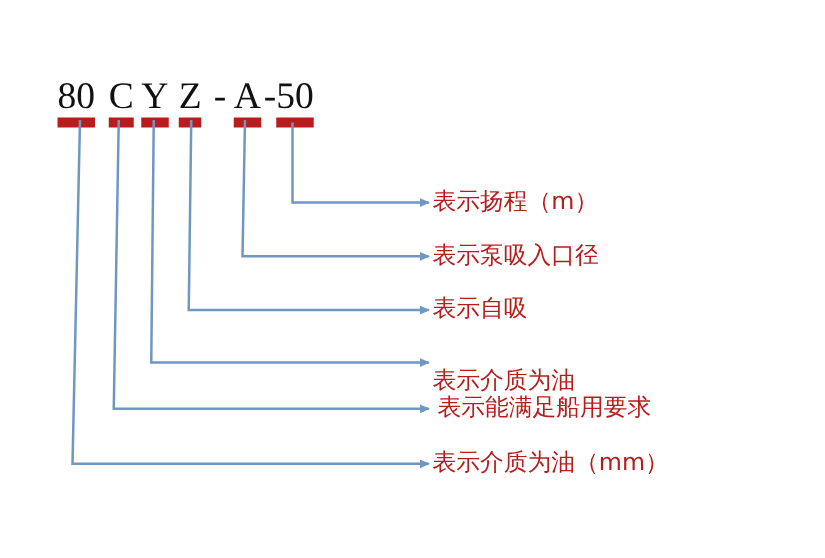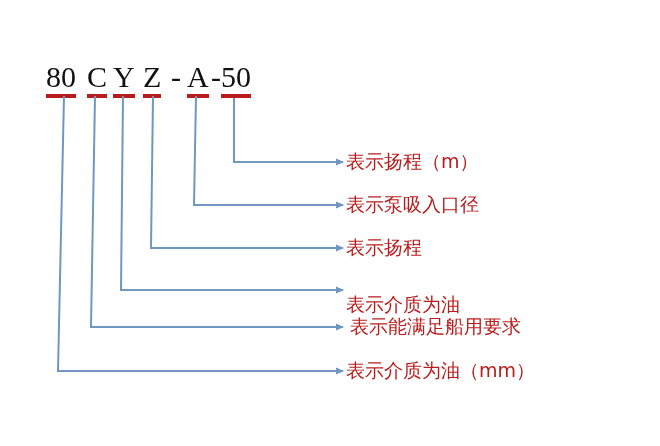--- a/index.html
+++ b/index.html
@@ -1,21 +1,21 @@
 <!DOCTYPE html>
 <html><head>
 <meta charset="utf-8">
 <style>
   html, body { margin:0; padding:0; background:#ffffff; }
   body { width:660px; height:446px; position:relative; overflow:hidden;
          font-family:"DejaVu Serif","Liberation Serif",serif; }
   .model { position:absolute; top:60px; left:44px; height:36px; }
   .seg { position:absolute; top:0; font-size:30px; line-height:34px; color:#111;
          font-family:"Liberation Serif","DejaVu Serif",serif; }
-  .seg.u { border-bottom:4px solid #b91c1c; }
+  .seg.u { border-bottom:8px solid #b91c1c; }
   svg.lines { position:absolute; left:0; top:0; }
   .label { position:absolute; left:346px; font-size:19px; line-height:22px; color:#b91c1c;
            font-family:"DejaVu Sans","Liberation Sans",sans-serif; white-space:nowrap; }
 </style>
 </head>
 <body>
 
 <div class="model">
   <span class="seg u" style="left:2px">80</span>
   <span class="seg u" style="left:43px">C</span>
@@ -38,16 +38,16 @@
     <polyline points="196,96 194,205 343,205" marker-end="url(#ah)"></polyline>
     <polyline points="153,96 151,248 343,248" marker-end="url(#ah)"></polyline>
     <polyline points="123,96 121,290 343,290" marker-end="url(#ah)"></polyline>
     <polyline points="95,96 91,327 343,327" marker-end="url(#ah)"></polyline>
     <polyline points="64,96 58,371 343,371" marker-end="url(#ah)"></polyline>
   </g>
 </svg>
 
 <div class="label" style="top:150px">表示扬程（m）</div>
 <div class="label" style="top:193px">表示泵吸入口径</div>
-<div class="label" style="top:236px">表示扬程</div>
+<div class="label" style="top:236px">表示自吸</div>
 <div class="label" style="top:293px">表示介质为油</div>
 <div class="label" style="top:315px;left:350px">表示能满足船用要求</div>
 <div class="label" style="top:359px">表示介质为油（mm）</div>
 
 </body></html>

